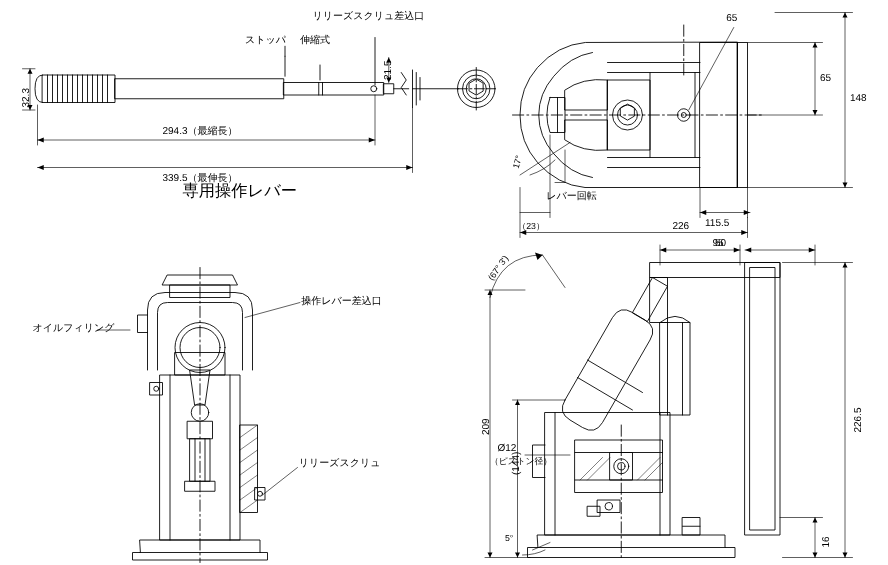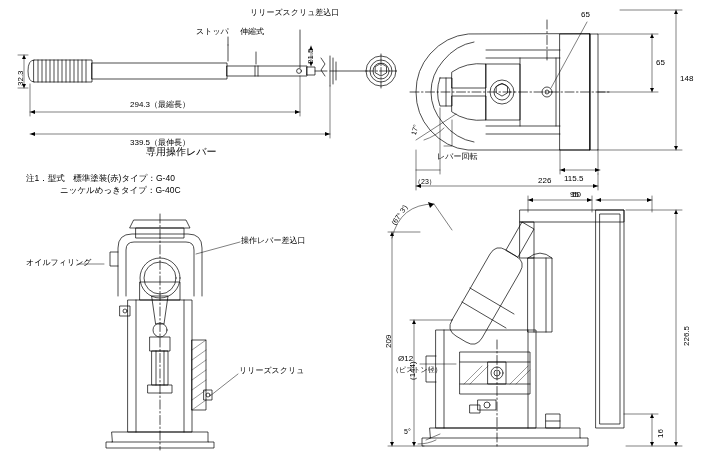--- a/index.html
+++ b/index.html
@@ -18,21 +18,21 @@
   svg { display: block; }
   .lbl {
     position: absolute;
     font-family: "Liberation Sans", sans-serif;
     font-size: 8px;
     color: #000;
     white-space: nowrap;
     line-height: 1.15;
   }
   .lbl.sm { font-size: 7px; }
-  .lbl.md { font-size: 10px; }
+  .lbl.md { font-size: 13px; }
   .lbl.rot90 { transform: rotate(-90deg); transform-origin: left top; }
   .lbl.rot-neg { transform: rotate(-55deg); transform-origin: left top; }
   .lbl.rot-neg2 { transform: rotate(-75deg); transform-origin: left top; }
   .notes {
     position: absolute;
     font-size: 8.5px;
     line-height: 1.55;
     white-space: pre;
   }
 </style>
@@ -365,22 +365,20 @@
   <div class="lbl" style="left:196px; top:27px;">ストッパ</div>
   <div class="lbl" style="left:240px; top:27px;">伸縮式</div>
   <div class="lbl" style="left:250px; top:8px;">リリーズスクリュ差込口</div>
 
   <div class="lbl rot90" style="left:16px; top:86px;">32.3</div>
   <div class="lbl rot90" style="left:306px; top:64px;">21.5</div>
   <div class="lbl" style="left:130px; top:100px;">294.3（最縮長）</div>
   <div class="lbl" style="left:130px; top:138px;text-align:right;">339.5（最伸長）</div>
   <div class="lbl md" style="left:146px; top:146px;">専用操作レバー</div>
 
-  <div class="notes" style="left:26px; top:172px;">注1．型式　標準塗装(赤)タイプ：G-40</div>
-  <div class="notes" style="left:26px; top:184px;">　　　　ニッケルめっきタイプ：G-40C</div>
 
   <div class="lbl" style="left:581px; top:10px;">65</div>
   <div class="lbl" style="left:656px; top:58px;">65</div>
   <div class="lbl" style="left:680px; top:74px;">148</div>
   <div class="lbl" style="left:564px; top:174px;text-align:right;">115.5</div>
   <div class="lbl" style="left:538px; top:176px;">226</div>
   <div class="lbl sm" style="left:414px; top:178px;">（23）</div>
   <div class="lbl sm rot-neg2" style="left:410px; top:134px;">17°</div>
   <div class="lbl" style="left:437px; top:152px;">レバー回転</div>
 

